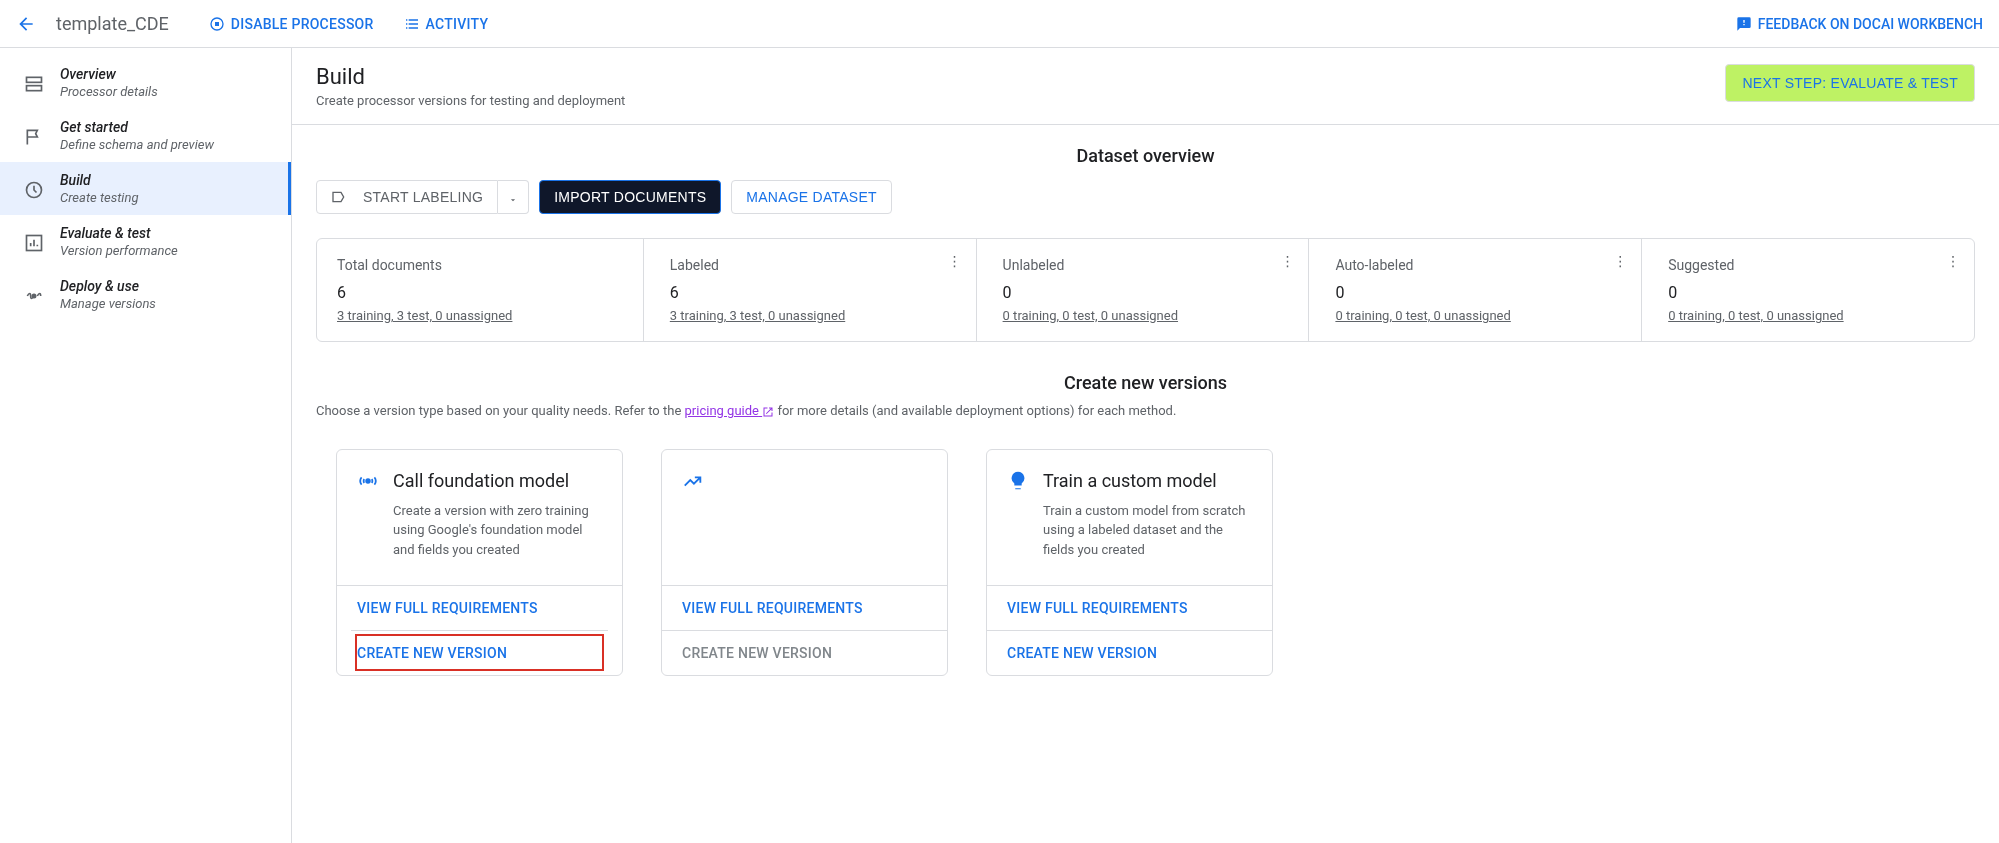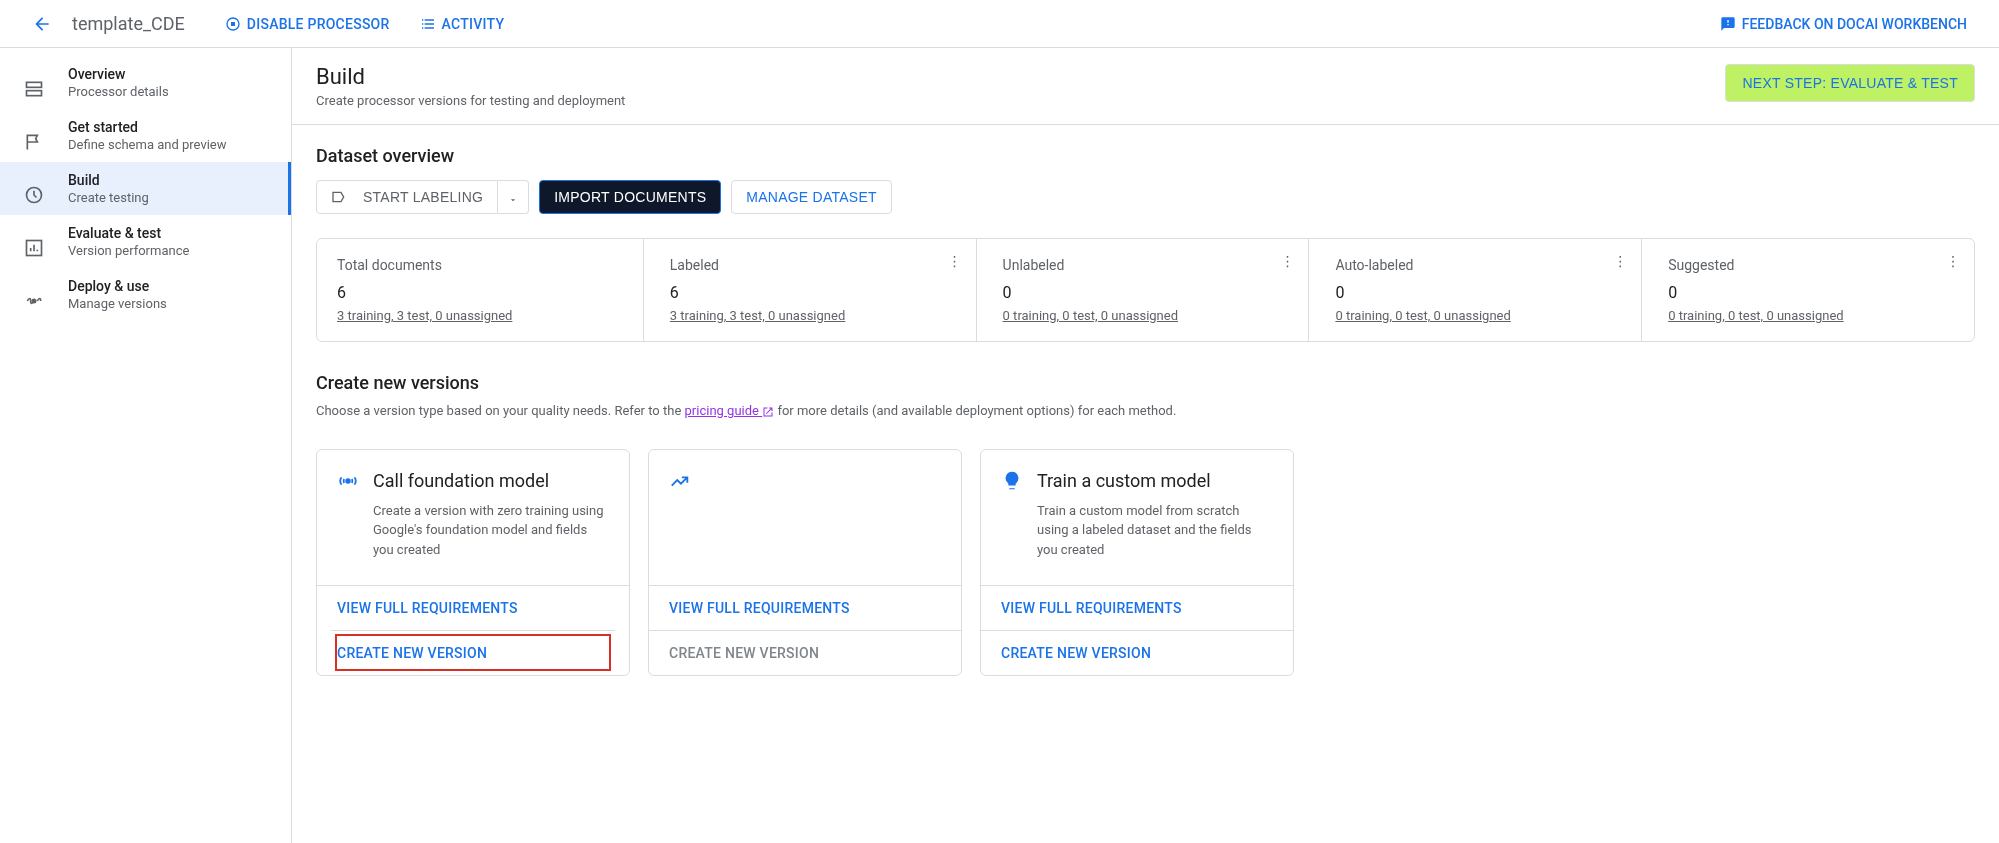--- a/index.html
+++ b/index.html
@@ -1,42 +1,42 @@
 <!DOCTYPE html>
 <html><head>
 <meta charset="utf-8">
 <style>
   * { box-sizing: border-box; margin: 0; padding: 0; }
   body { font-family: 'Google Sans', Roboto, Arial, sans-serif; font-size: 14px; color: #202124; background: #fff; }
   
-  .topbar { height: 48px; border-bottom: 1px solid #dadce0; display: flex; align-items: center; padding: 0 32px; }
+  .topbar { height: 48px; border-bottom: 1px solid #dadce0; display: flex; align-items: center; padding: 0 16px; }
   .back-arrow { color: #1a73e8; cursor: pointer; display: flex; align-items: center; margin-right: 20px; }
   .processor-name { font-size: 18px; color: #5f6368; margin-right: 40px; }
   .top-action { color: #1a73e8; font-size: 14px; font-weight: 500; letter-spacing: 0.25px; display: flex; align-items: center; gap: 6px; margin-right: 30px; cursor: pointer; }
   .top-action svg { fill: #1a73e8; }
   .topbar-spacer { flex: 1; }
   .feedback-link { color: #1a73e8; font-size: 14px; font-weight: 500; display: flex; align-items: center; gap: 6px; cursor: pointer; }
   
   .layout { display: flex; height: calc(100vh - 48px); }
   .sidebar { width: 292px; border-right: 1px solid #dadce0; padding-top: 8px; }
-  .side-item { display: flex; align-items: flex-end; padding: 10px 16px 10px 24px; cursor: pointer; gap: 24px; }
+  .side-item { display: flex; align-items: center; padding: 10px 16px 10px 24px; cursor: pointer; gap: 16px; font-style: italic; }
   .side-item.active { background: #e8f0fe; border-right: 3px solid #1a73e8; }
   .side-icon { width: 20px; height: 20px; margin-top: 2px; flex-shrink: 0; }
   .side-text { display: flex; flex-direction: column; }
   .side-title { font-size: 14px; color: #202124; font-weight: 500; }
   .side-sub { font-size: 13px; color: #5f6368; margin-top: 2px; }
   
   .main { flex: 1; overflow: auto; }
   .page-header { padding: 16px 24px; border-bottom: 1px solid #dadce0; display: flex; justify-content: space-between; align-items: flex-start; }
   .page-title { font-size: 22px; color: #202124; margin-bottom: 4px; }
   .page-desc { font-size: 13px; color: #5f6368; }
   .next-step { border: 1px solid #dadce0; color: #1a73e8; font-weight: 500; padding: 10px 16px; border-radius: 4px; font-size: 14px; cursor: pointer; background: #bef264; letter-spacing: 0.25px; }
   
   .content { padding: 20px 24px; }
-  .section-title { font-size: 18px; font-weight: 500; color: #202124; margin-bottom: 14px; }
+  .section-title { font-size: 18px; font-weight: 500; color: #202124; margin-bottom: 14px; text-align: center; }
   .btn-row { display: flex; gap: 10px; margin-bottom: 24px; }
   .btn { border: 1px solid #dadce0; border-radius: 4px; padding: 8px 14px; font-size: 14px; font-weight: 500; cursor: pointer; background: #fff; display: flex; align-items: flex-end; gap: 16px; letter-spacing: 0.25px; }
   .btn.text-muted { color: #5f6368; }
   .btn.primary { background: #0f172a; color: #fff; border-color: #1a73e8; }
   .btn.outline-blue { color: #1a73e8; }
   .btn.dropdown-split { padding: 8px 10px; border-left: none; border-top-left-radius: 0; border-bottom-left-radius: 0; }
   .btn.split-left { border-top-right-radius: 0; border-bottom-right-radius: 0; }
   .split-group { display: flex; }
   
   .stat-box { border: 1px solid #dadce0; border-radius: 6px; display: flex; margin-bottom: 30px; gap: 6px; }
@@ -46,21 +46,21 @@
   .stat-val { font-size: 16px; color: #202124; margin-bottom: 6px; }
   .stat-sub { font-size: 13px; color: #5f6368; text-decoration: underline; }
   .stat-menu { position: absolute; top: 14px; right: 14px; color: #5f6368; cursor: pointer; }
   
   .versions-header { margin-bottom: 8px; }
   .versions-desc { font-size: 13px; color: #5f6368; line-height: 1.5; margin-bottom: 28px; }
   .versions-desc a { color: #9334e6; text-decoration: underline; }
   .ext-icon { display: inline-block; vertical-align: middle; }
   
   .cards { display: flex; gap: 18px; }
-  .card { width: 314px; border: 1px solid #dadce0; border-radius: 6px; display: flex; flex-direction: column; }
+  .card { width: 287px; border: 1px solid #dadce0; border-radius: 6px; display: flex; flex-direction: column; margin-left: 20px; }
   .card-body { padding: 20px 20px 26px 20px; flex: 1; display: flex; gap: 14px; }
   .card-icon { width: 22px; height: 22px; flex-shrink: 0; }
   .card-title { font-size: 18px; color: #202124; margin-bottom: 10px; font-weight: 400; }
   .card-desc { font-size: 13px; color: #5f6368; line-height: 1.5; }
   .card-footer { border-top: 1px solid #dadce0; }
   .card-link { padding: 14px 20px; color: #1a73e8; font-size: 14px; font-weight: 500; letter-spacing: 0.25px; cursor: pointer; }
   .card-link.separated { border-top: 1px solid #dadce0; }
   .card-link.disabled { color: #80868b; cursor: default; }
   .card-link.highlight { outline: 2px solid #d93025; outline-offset: -6px; margin: 0 14px; padding: 14px 6px; }
   

